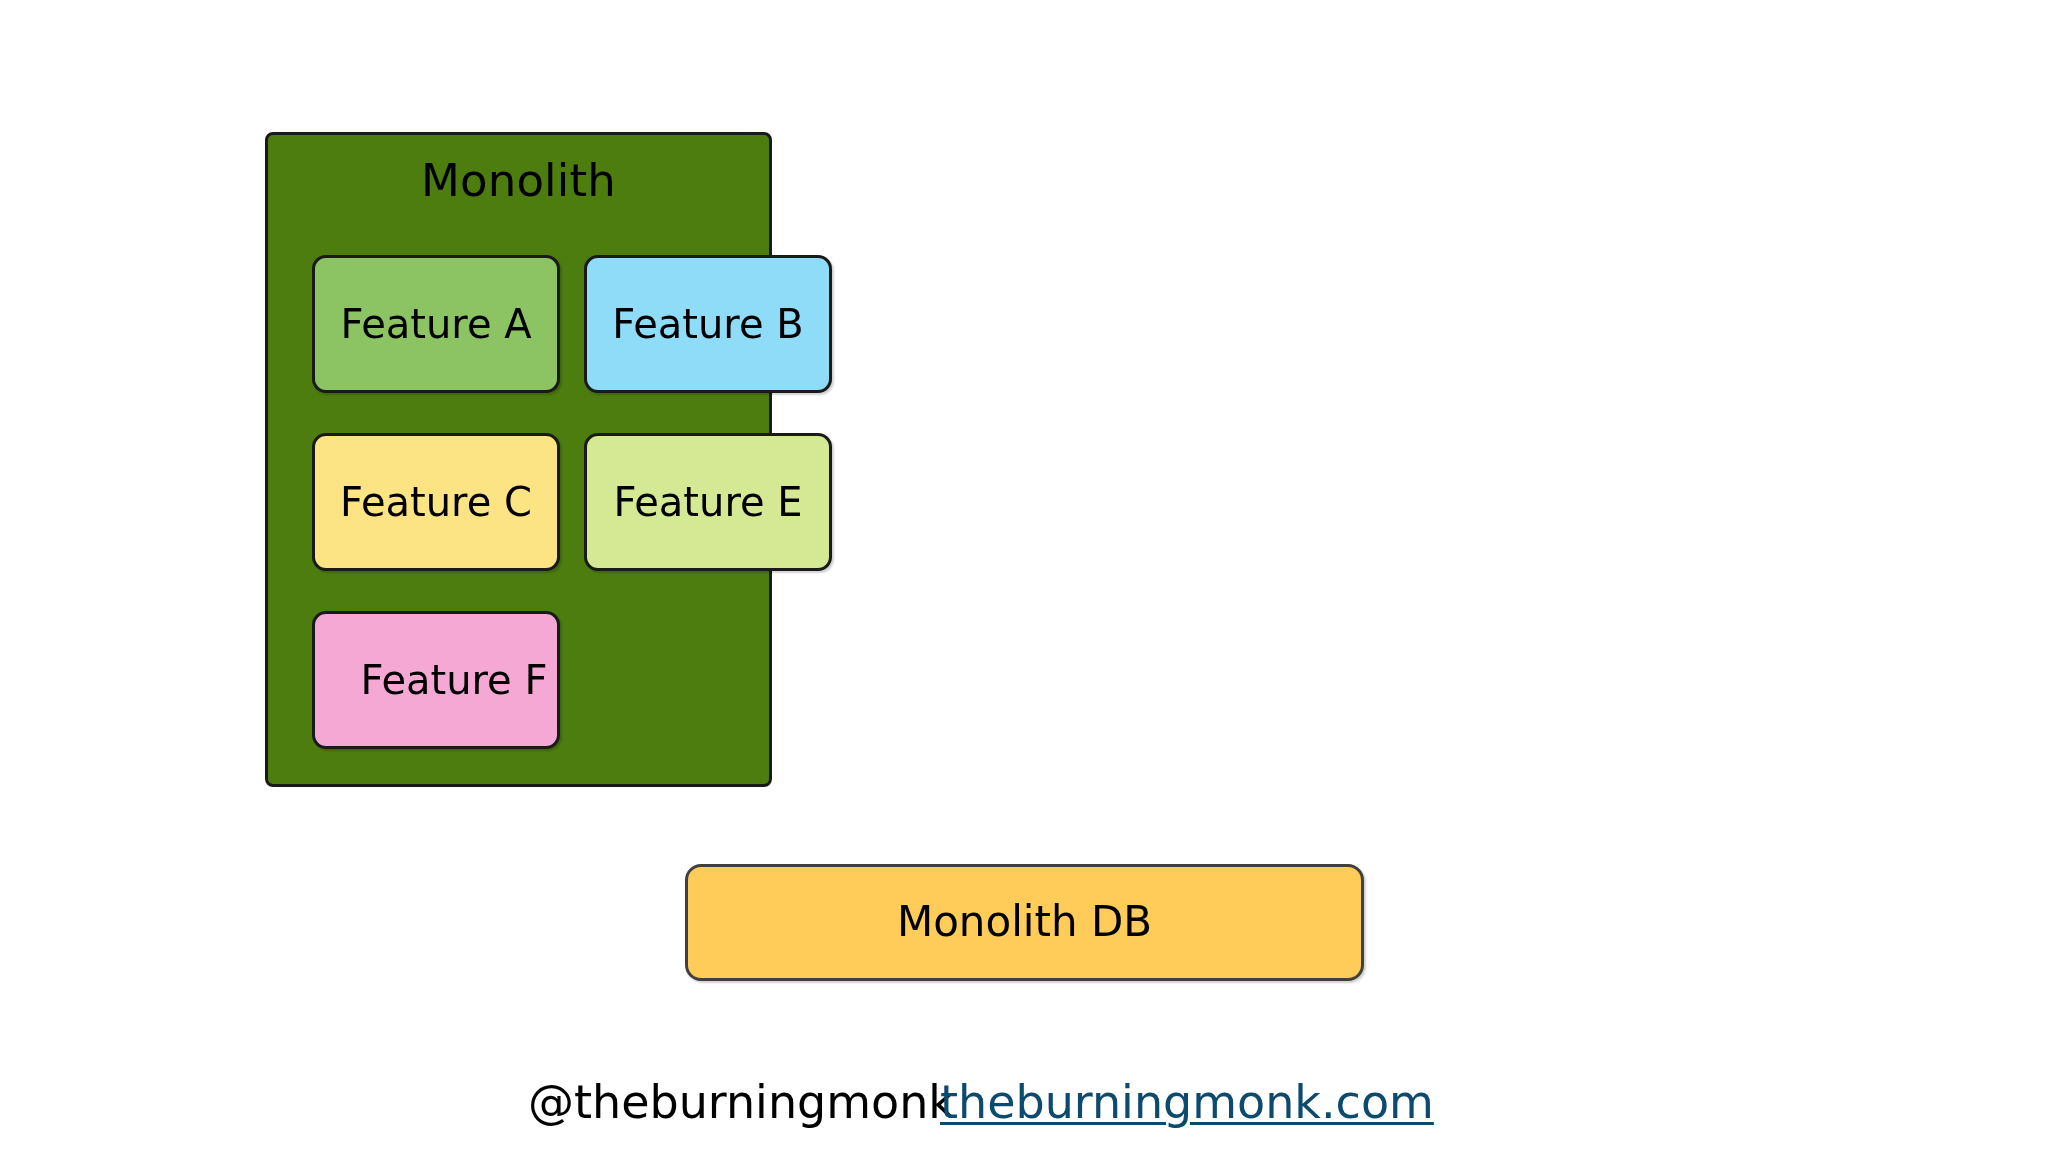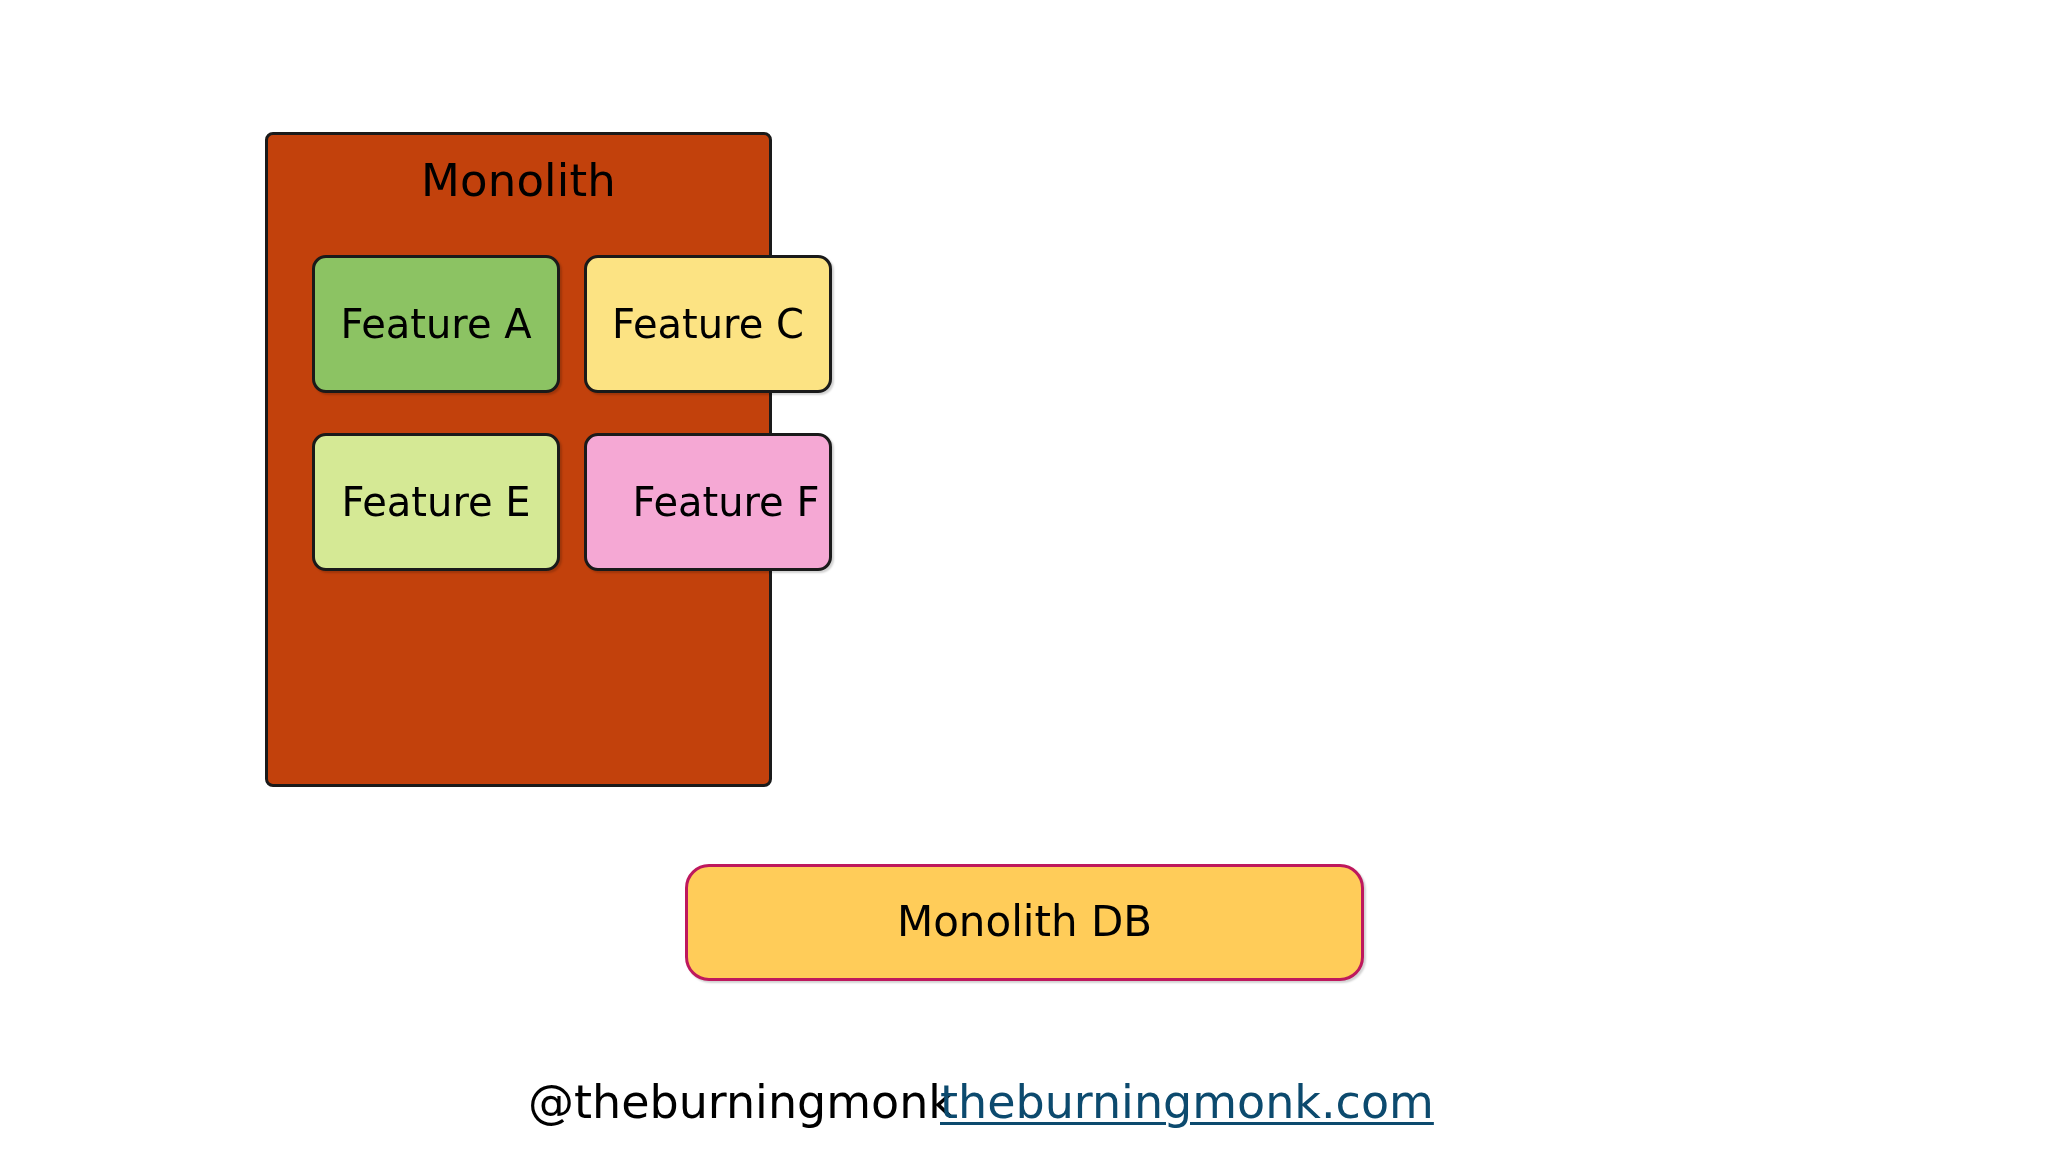--- a/index.html
+++ b/index.html
@@ -27,21 +27,21 @@
   
   .monolith-container {
     position: absolute;
     left: 265px;
     top: 132px;
     width: 507px;
     height: 655px;
     box-sizing: border-box;
     border: 3px solid #1a1a1a;
     border-radius: 8px;
-    background: #c2410c;
+    background: #4d7c0f;
   }
 
   .monolith-title {
     position: absolute;
     left: 0;
     top: 22px;
     width: 100%;
     text-align: center;
     font-size: 45px;
     line-height: 1.05;
@@ -79,22 +79,22 @@
   }
 
   
   .monolith-db {
     position: absolute;
     left: 685px;
     top: 864px;
     width: 679px;
     height: 117px;
     box-sizing: border-box;
-    border: 3px solid #be185d;
-    border-radius: 24px;
+    border: 3px solid #404040;
+    border-radius: 16px;
     display: flex;
     align-items: center;
     justify-content: center;
     font-size: 42px;
     line-height: 1.05;
     color: #000000;
     white-space: nowrap;
     box-shadow: 2px 2px 2px rgba(0,0,0,0.18);
   }
 
@@ -135,20 +135,21 @@
 </head>
 <body>
 
 <div id="canvas">
 
   <div class="monolith-container">
     <div class="monolith-title">Monolith</div>
 
     <div class="feature-grid">
       <div class="feature-box" style="background-color: rgb(140, 195, 99);">Feature A</div>
+      <div class="feature-box" style="background-color: rgb(143, 220, 248);">Feature B</div>
       <div class="feature-box" style="background-color: rgb(252, 227, 131);">Feature C</div>
       <div class="feature-box" style="background-color: rgb(213, 233, 149);">Feature E</div>
       <div class="feature-box" style="background-color: rgb(245, 168, 212); padding-left: 36px;">Feature F</div>
     </div>
   </div>
 
   <div class="monolith-db" style="background-color: rgb(255, 204, 89);">Monolith DB</div>
 
   <div class="footer">
     <div class="footer-handle">@theburningmonk</div>

